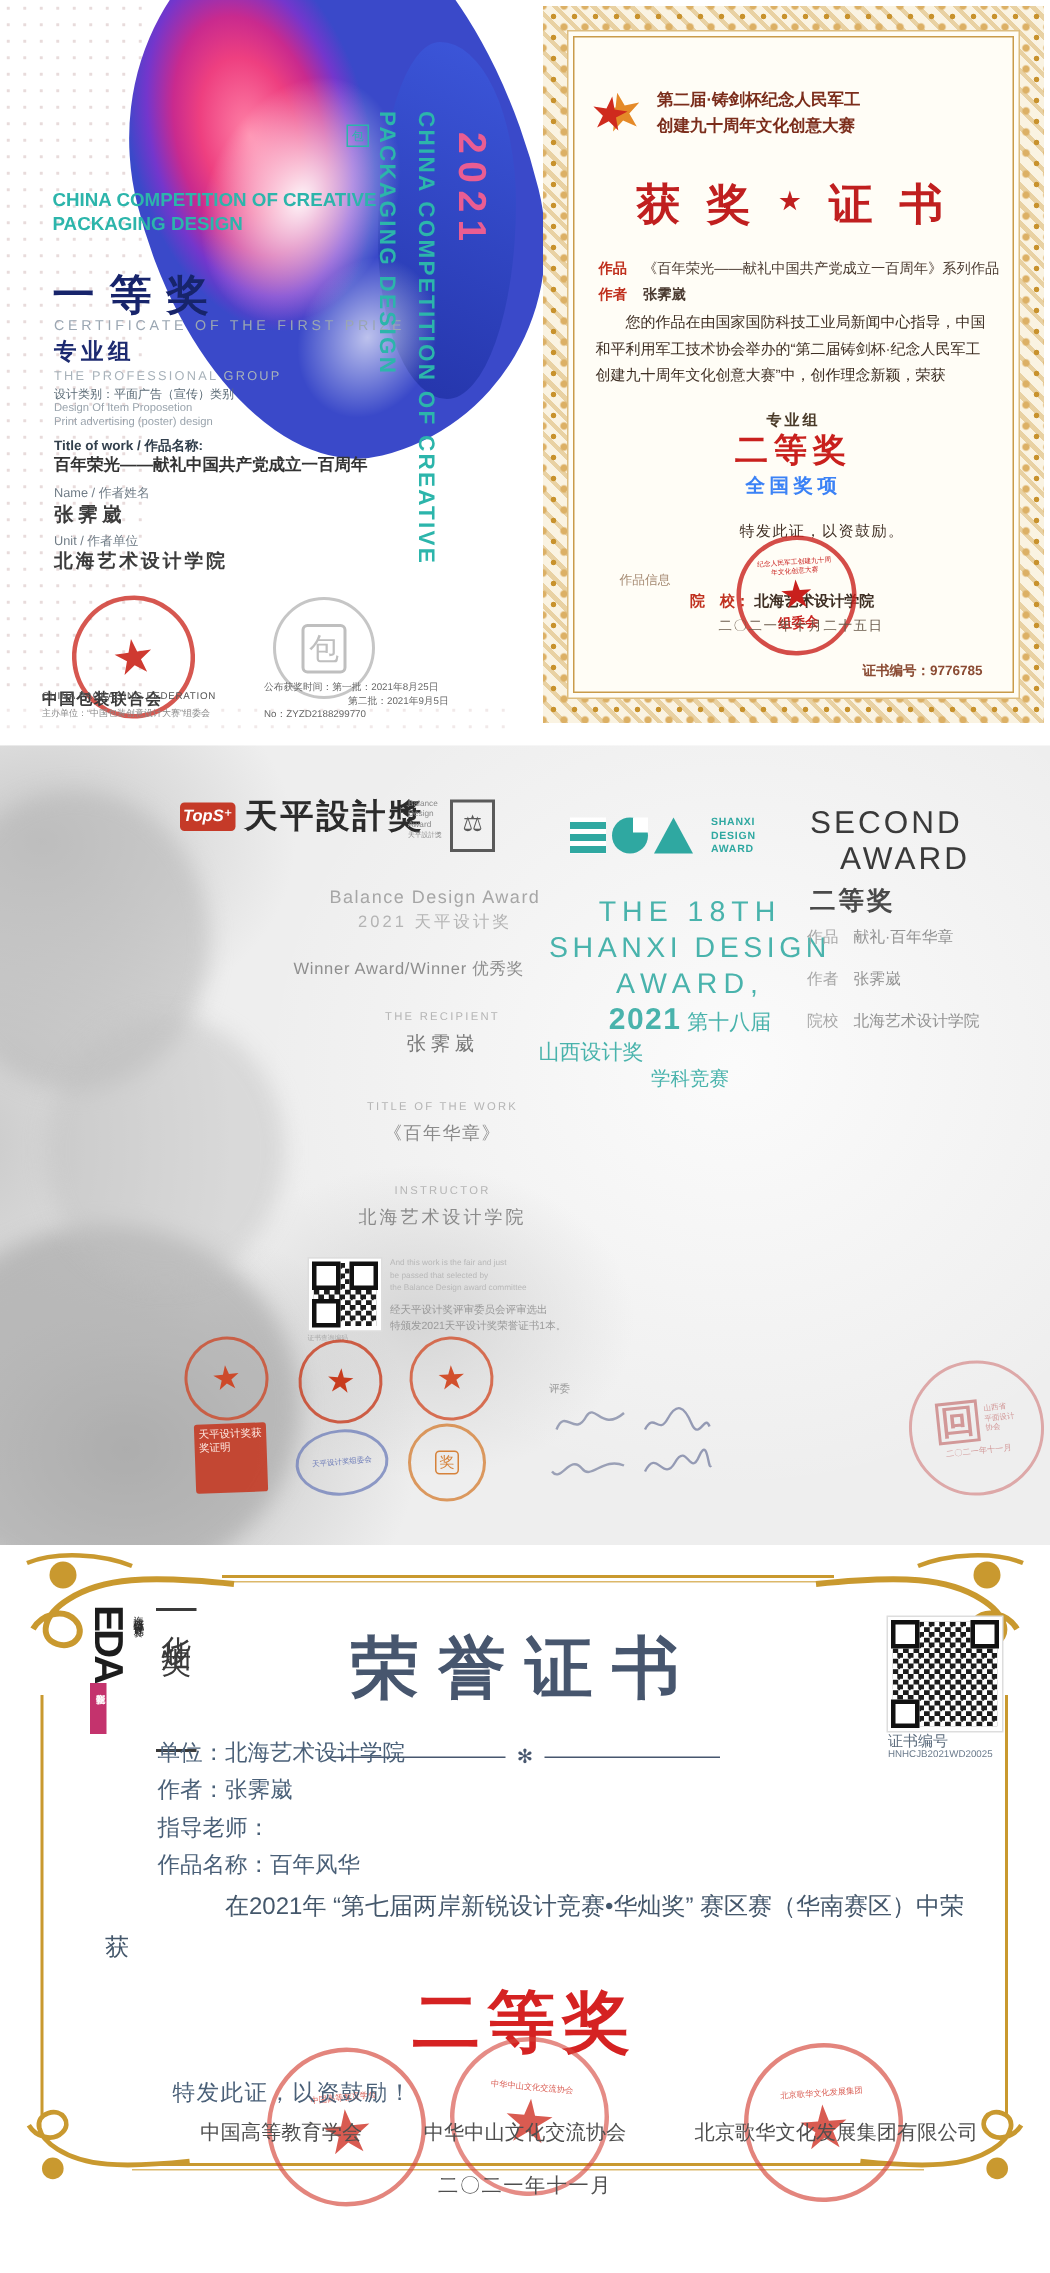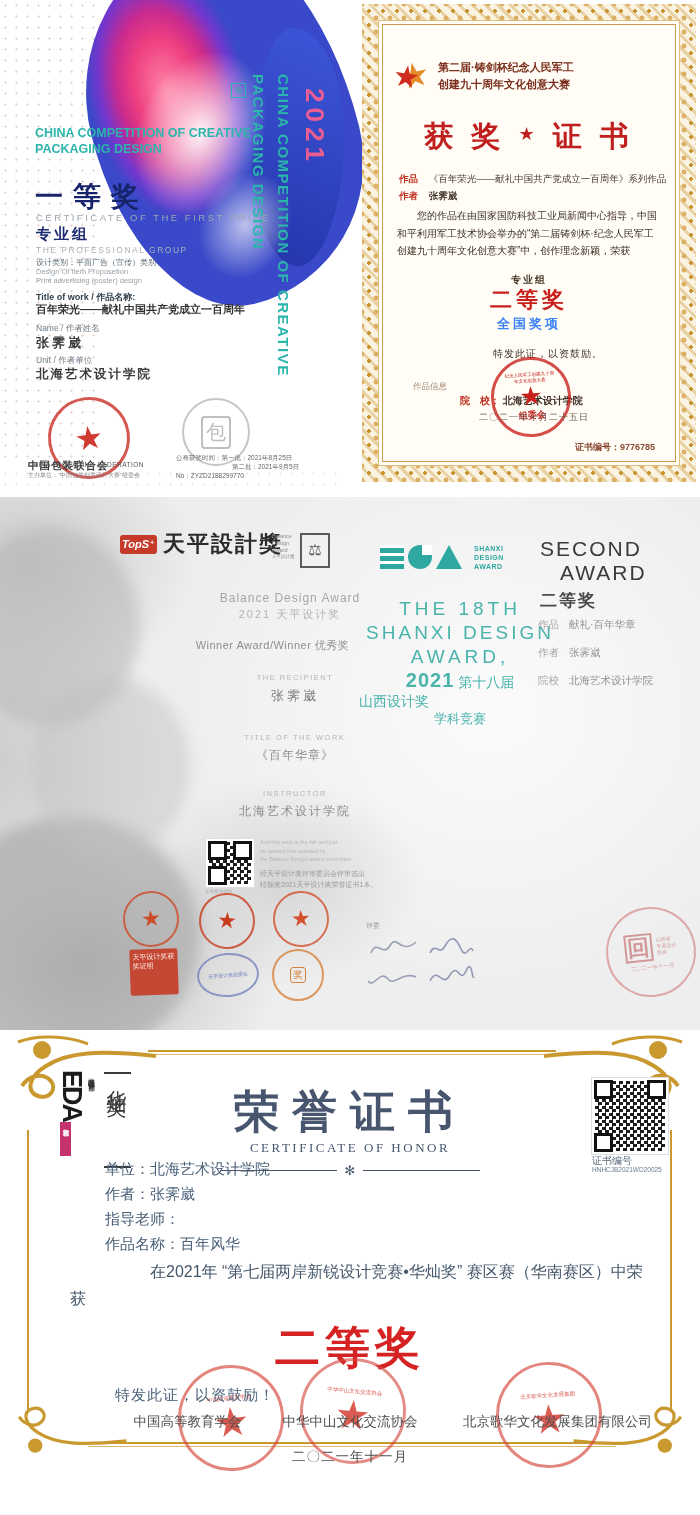--- a/index.html
+++ b/index.html
@@ -277,21 +277,20 @@
       </svg>
 
     <div class="abs" style="left:56px;top:40px;width:100px;height:100px;">
       <span class="abs vert" style="left:0;top:0;font-size:27px;font-weight:bold;color:#1c1c1c;letter-spacing:-2px;height:92px;">EDA</span>
       <span class="abs vert" style="left:4px;top:52px;background:#c4336d;color:#fff;font-size:6.5px;padding:2px 1px;height:30px;">新锐竞赛</span>
       <span class="abs vert" style="left:30px;top:2px;font-size:7px;color:#2a2a2a;height:92px;letter-spacing:1px;">海峡新锐设计竞赛</span>
       <span class="abs vert" style="left:48px;top:2px;font-size:20px;color:#3a3a3a;height:92px;border-top:2px solid #3a3a3a;border-bottom:2px solid #3a3a3a;letter-spacing:4px;font-family:'Liberation Serif',serif;">华灿奖</span>
     </div>
 
     <div class="abs c" style="left:170px;top:52px;width:360px;font-size:45px;font-weight:bold;color:#47566e;letter-spacing:13px;font-family:'DejaVu Serif','Liberation Serif',serif;">荣誉证书</div>
-    <div class="abs c" style="left:170px;top:110px;width:360px;font-size:13px;color:#47566e;letter-spacing:2.5px;font-family:'Liberation Serif',serif;">CERTIFICATE OF HONOR</div>
     <div class="abs" style="left:220px;top:133px;width:260px;display:flex;align-items:center;color:#47566e;">
       <span style="flex:1;border-top:1.5px solid #47566e;"></span>
       <span style="padding:0 8px;font-size:13px;">✻</span>
       <span style="flex:1;border-top:1.5px solid #47566e;"></span>
     </div>
 
     <div class="abs qr" style="left:592px;top:48px;width:70px;height:70px;">
       <div class="m" style="left:-1px;top:-1px;"></div>
         <div class="m" style="right:-1px;top:-1px;"></div>
         <div class="m" style="left:-1px;bottom:-1px;"></div>

